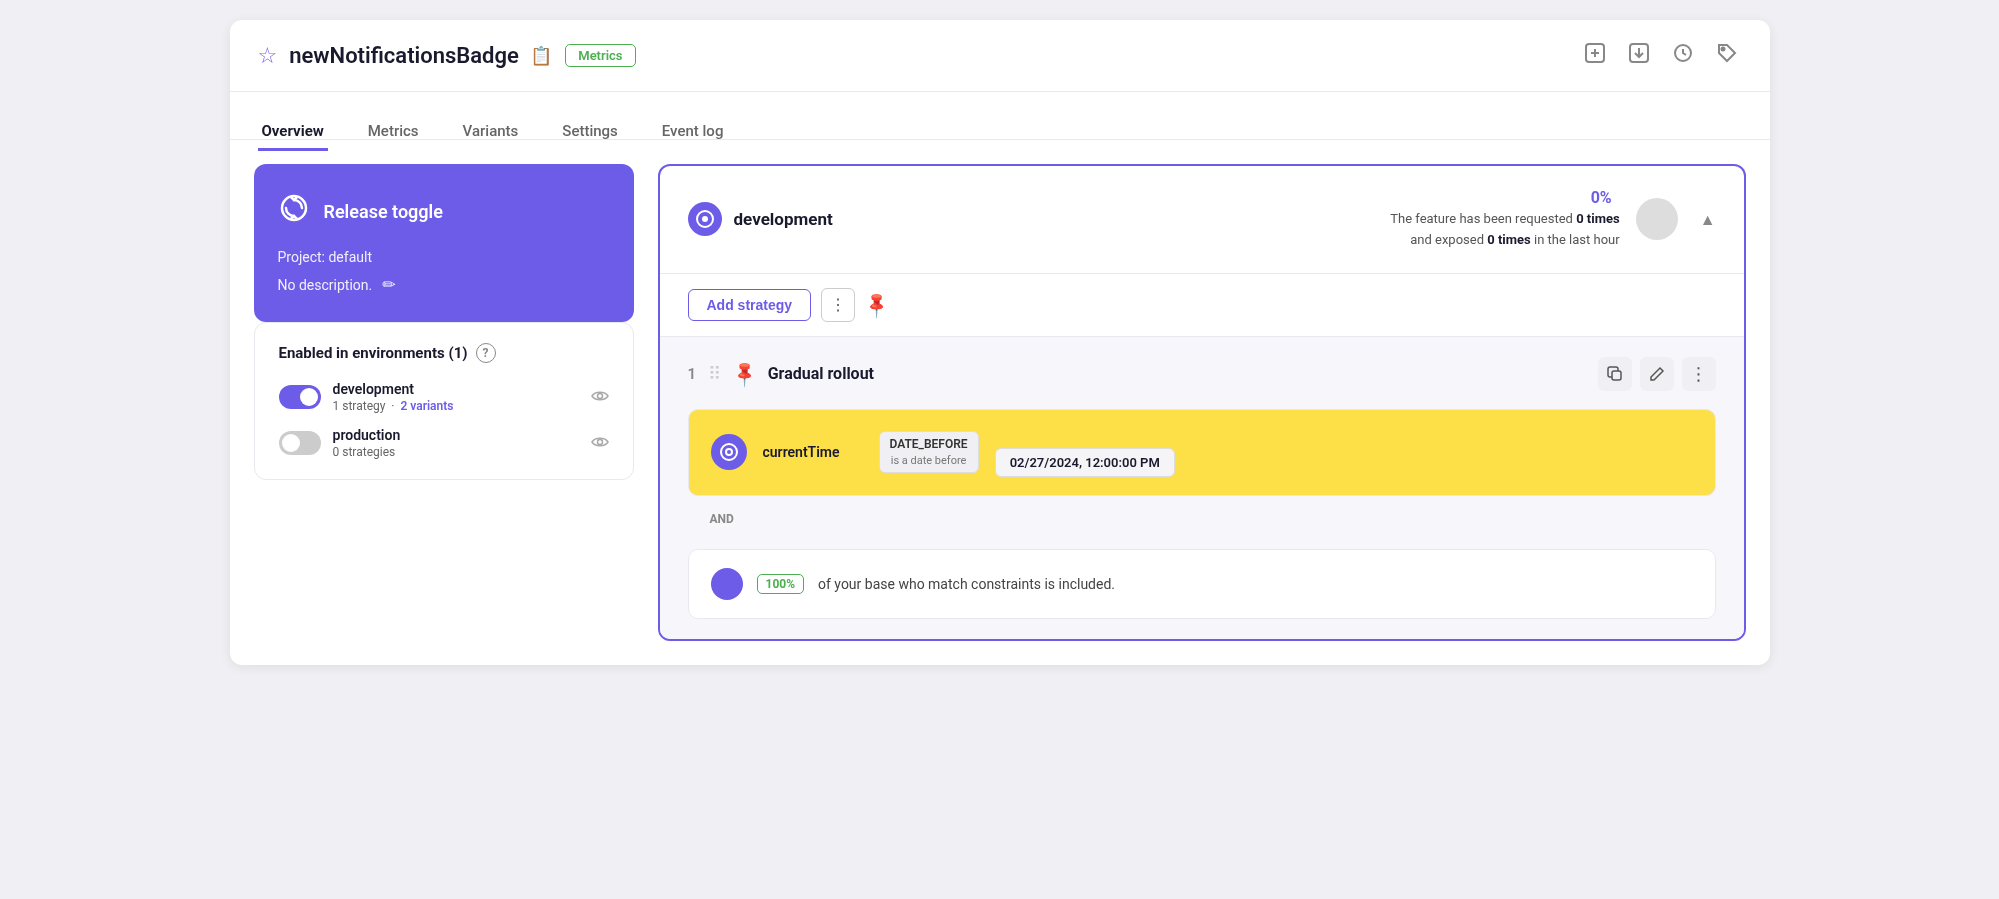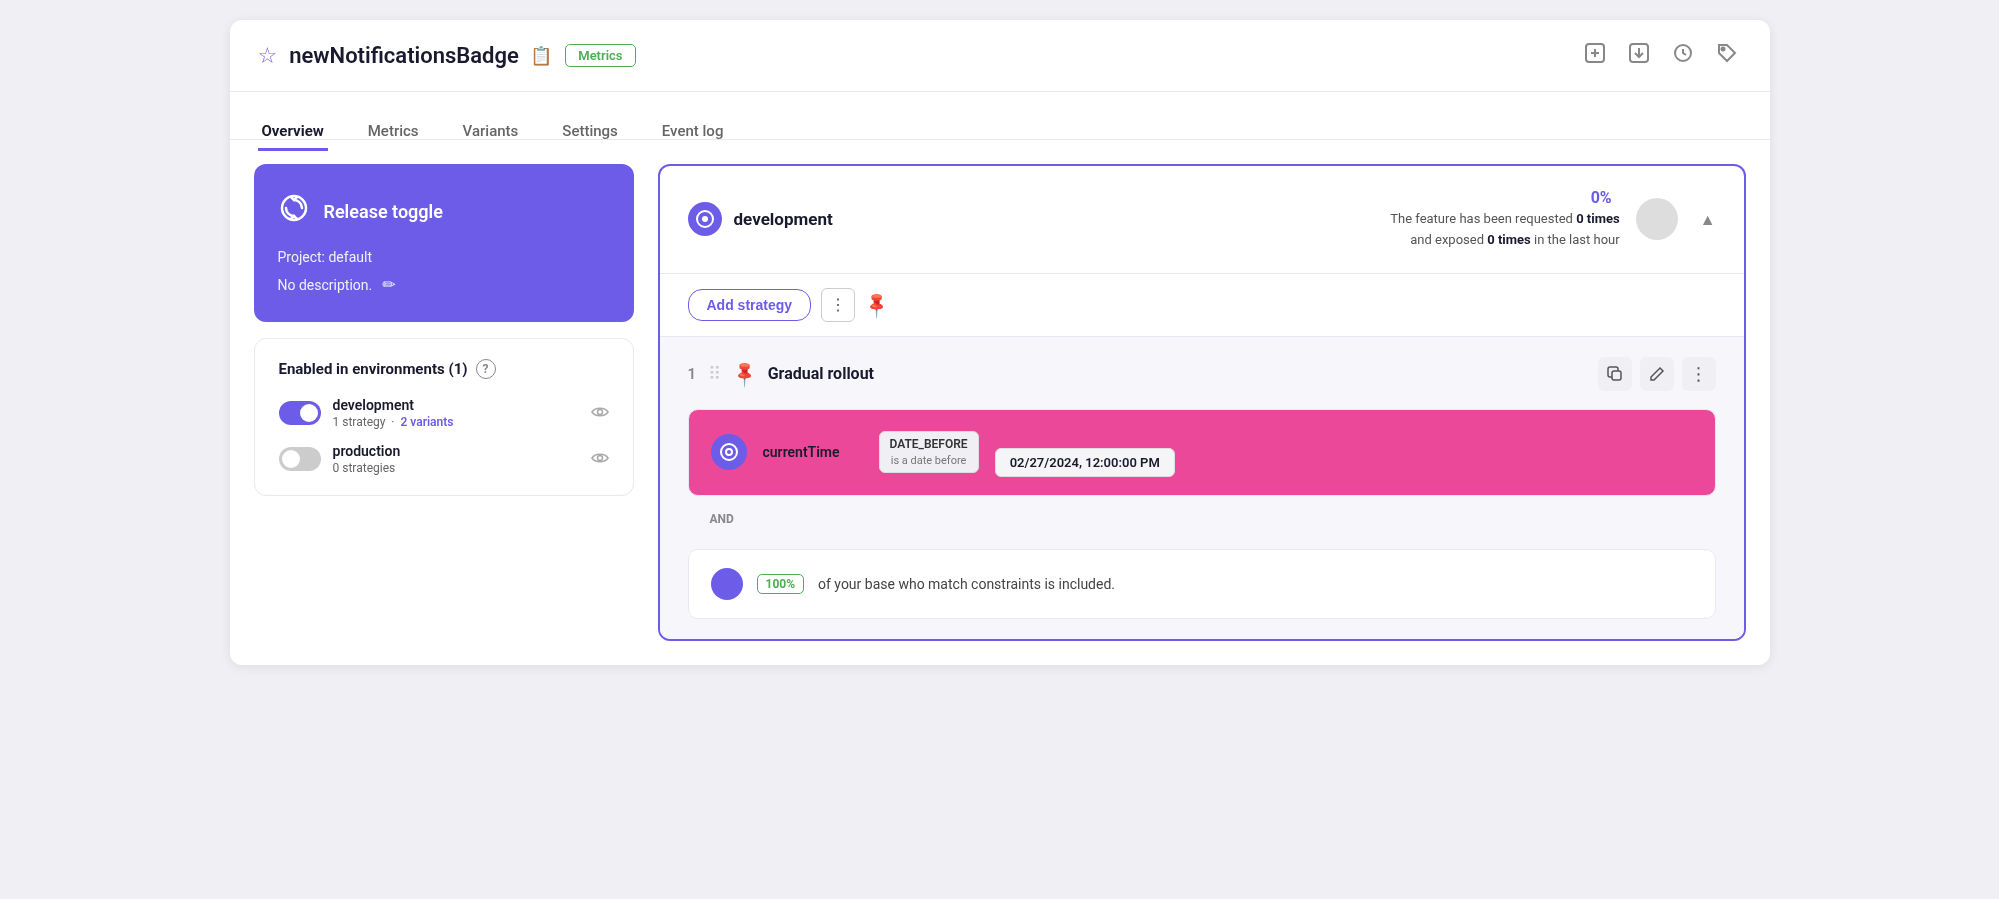--- a/index.html
+++ b/index.html
@@ -91,21 +91,20 @@
       padding: 24px;
       gap: 24px;
       align-items: flex-start;
     }
     
     .left-panel {
       width: 380px;
       flex-shrink: 0;
       display: flex;
       flex-direction: column;
-      gap: 16px;
     }
     .release-card {
       background: #6c5ce7;
       border-radius: 12px;
       padding: 28px 24px;
       color: #fff;
     }
     .release-card-header {
       display: flex;
       align-items: center;
@@ -251,21 +250,21 @@
       display: flex;
       align-items: center;
       gap: 10px;
       padding: 14px 28px;
     }
     .add-strategy-btn {
       border: 1.5px solid #6c5ce7;
       color: #6c5ce7;
       background: #fff;
       padding: 7px 18px;
-      border-radius: 14px;
+      border-radius: 6px;
       font-size: 14px;
       font-weight: 600;
       cursor: pointer;
     }
     .three-dots-btn {
       border: 1.5px solid #ccc;
       color: #555;
       background: #fff;
       width: 34px;
       height: 34px;
@@ -306,21 +305,21 @@
       border-radius: 6px;
       display: flex;
       align-items: center;
       justify-content: center;
       cursor: pointer;
       color: #555;
       font-size: 16px;
     }
     
     .constraint-card {
-      background: #ec4899;
+      background: #fde047;
       border: 1px solid #e8e8f0;
       border-radius: 10px;
       padding: 18px 22px;
       margin-bottom: 12px;
       display: flex;
       align-items: center;
       gap: 16px;
     }
     .constraint-icon {
       width: 36px;

